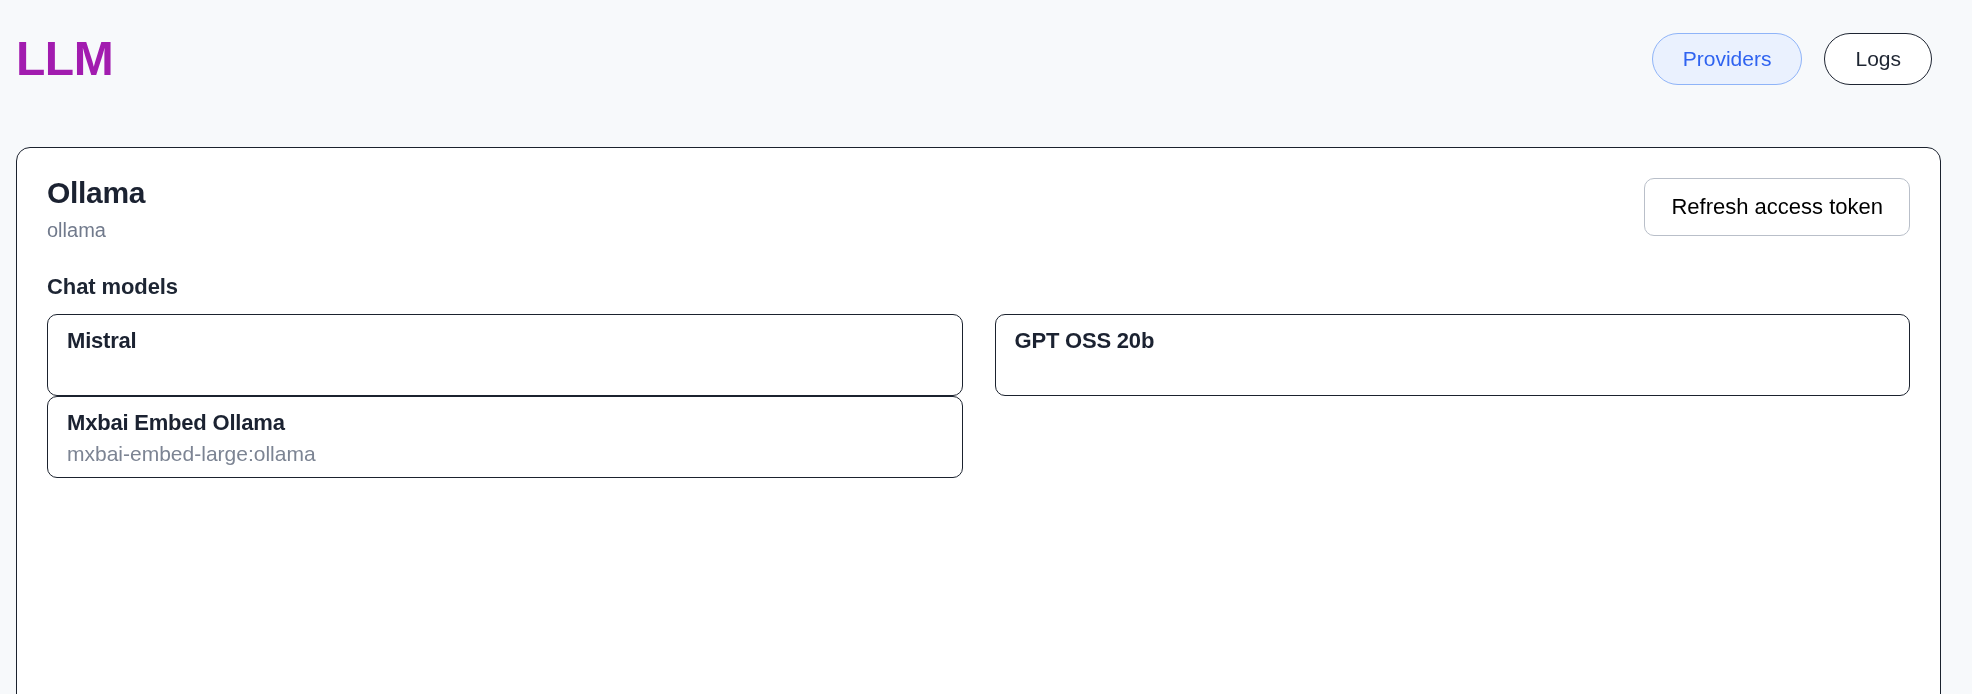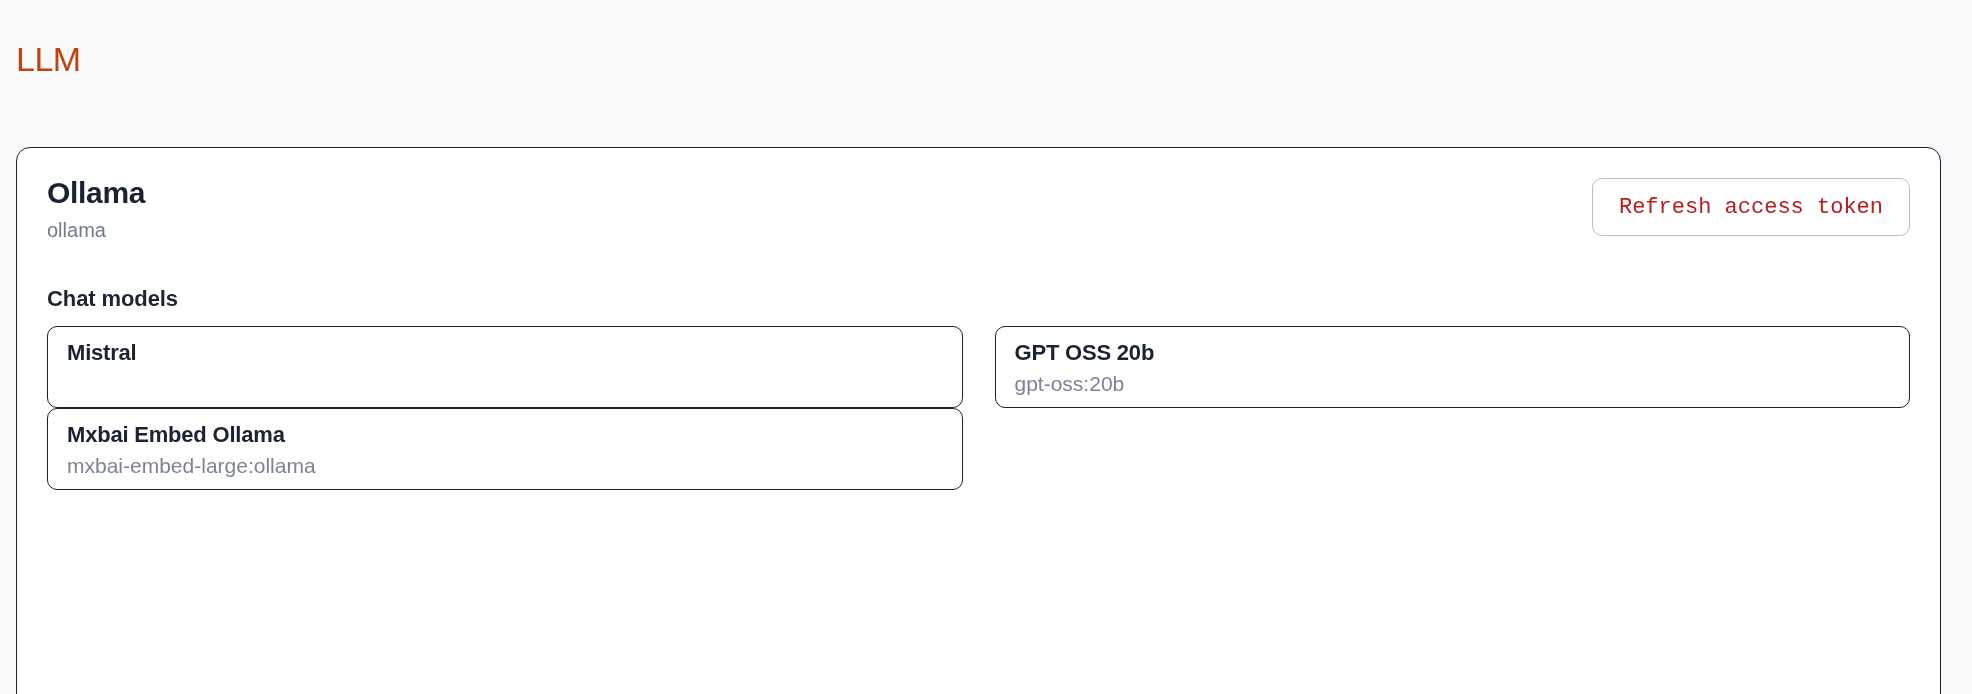--- a/index.html
+++ b/index.html
@@ -27,24 +27,24 @@
   
   .topbar {
     height: 118px;
     padding: 0 40px 0 16px;
     display: flex;
     align-items: center;
     justify-content: space-between;
   }
 
   .brand {
-    font-size: 34px;
-    font-weight: normal;
+    font-size: 48px;
+    font-weight: bold;
     letter-spacing: -0.5px;
-    color: #c2410c;
+    color: #a21caf;
     line-height: 1;
     padding-left: 0px;
   }
 
   .nav {
     display: flex;
     align-items: center;
     gap: 22px;
     padding-right: 0px;
   }
@@ -104,36 +104,36 @@
     margin-top: 7px;
     line-height: 1.2;
   }
 
   .refresh-btn {
     height: 58px;
     padding: 0 26px;
     border-radius: 10px;
     background: #ffffff;
     border: 1.3px solid #b9bfc9;
-    color: #b91c1c;
+    color: #000000;
     font-size: 22px;
-    font-family: Liberation Mono, monospace;
+    font-family: Liberation Sans, sans-serif;
     display: flex;
     align-items: center;
     justify-content: center;
     cursor: pointer;
     white-space: nowrap;
     margin-top: 2px;
   }
 
   .section-label {
     font-size: 22px;
     font-weight: 600;
     color: #1d2533;
-    margin-top: 44px;
+    margin-top: 32px;
     margin-bottom: 14px;
     letter-spacing: -0.1px;
   }
 
   .model-grid {
     display: grid;
     grid-template-columns: 1fr 1fr;
     column-gap: 15px;
     row-gap: 15px;
     gap: 32px;
@@ -164,20 +164,24 @@
   }
 </style>
 </head>
 <body>
 
 <div class="app">
 
   <div class="topbar">
     <div class="brand">LLM</div>
 
+    <div class="nav">
+      <div class="nav-btn active">Providers</div>
+      <div class="nav-btn">Logs</div>
+    </div>
   </div>
 
   <div class="provider-card">
 
     <div class="provider-head">
       <div>
         <div class="provider-title">Ollama</div>
         <div class="provider-subtitle">ollama</div>
       </div>
 
@@ -186,21 +190,20 @@
 
     <div class="section-label">Chat models</div>
 
     <div class="model-grid">
       <div class="model-card">
         <div class="model-name">Mistral</div>
       </div>
 
       <div class="model-card">
         <div class="model-name">GPT OSS 20b</div>
-        <div class="model-id">gpt-oss:20b</div>
       </div>
     </div>
 
 
     <div class="model-grid">
       <div class="model-card">
         <div class="model-name">Mxbai Embed Ollama</div>
         <div class="model-id">mxbai-embed-large:ollama</div>
       </div>
     </div>

